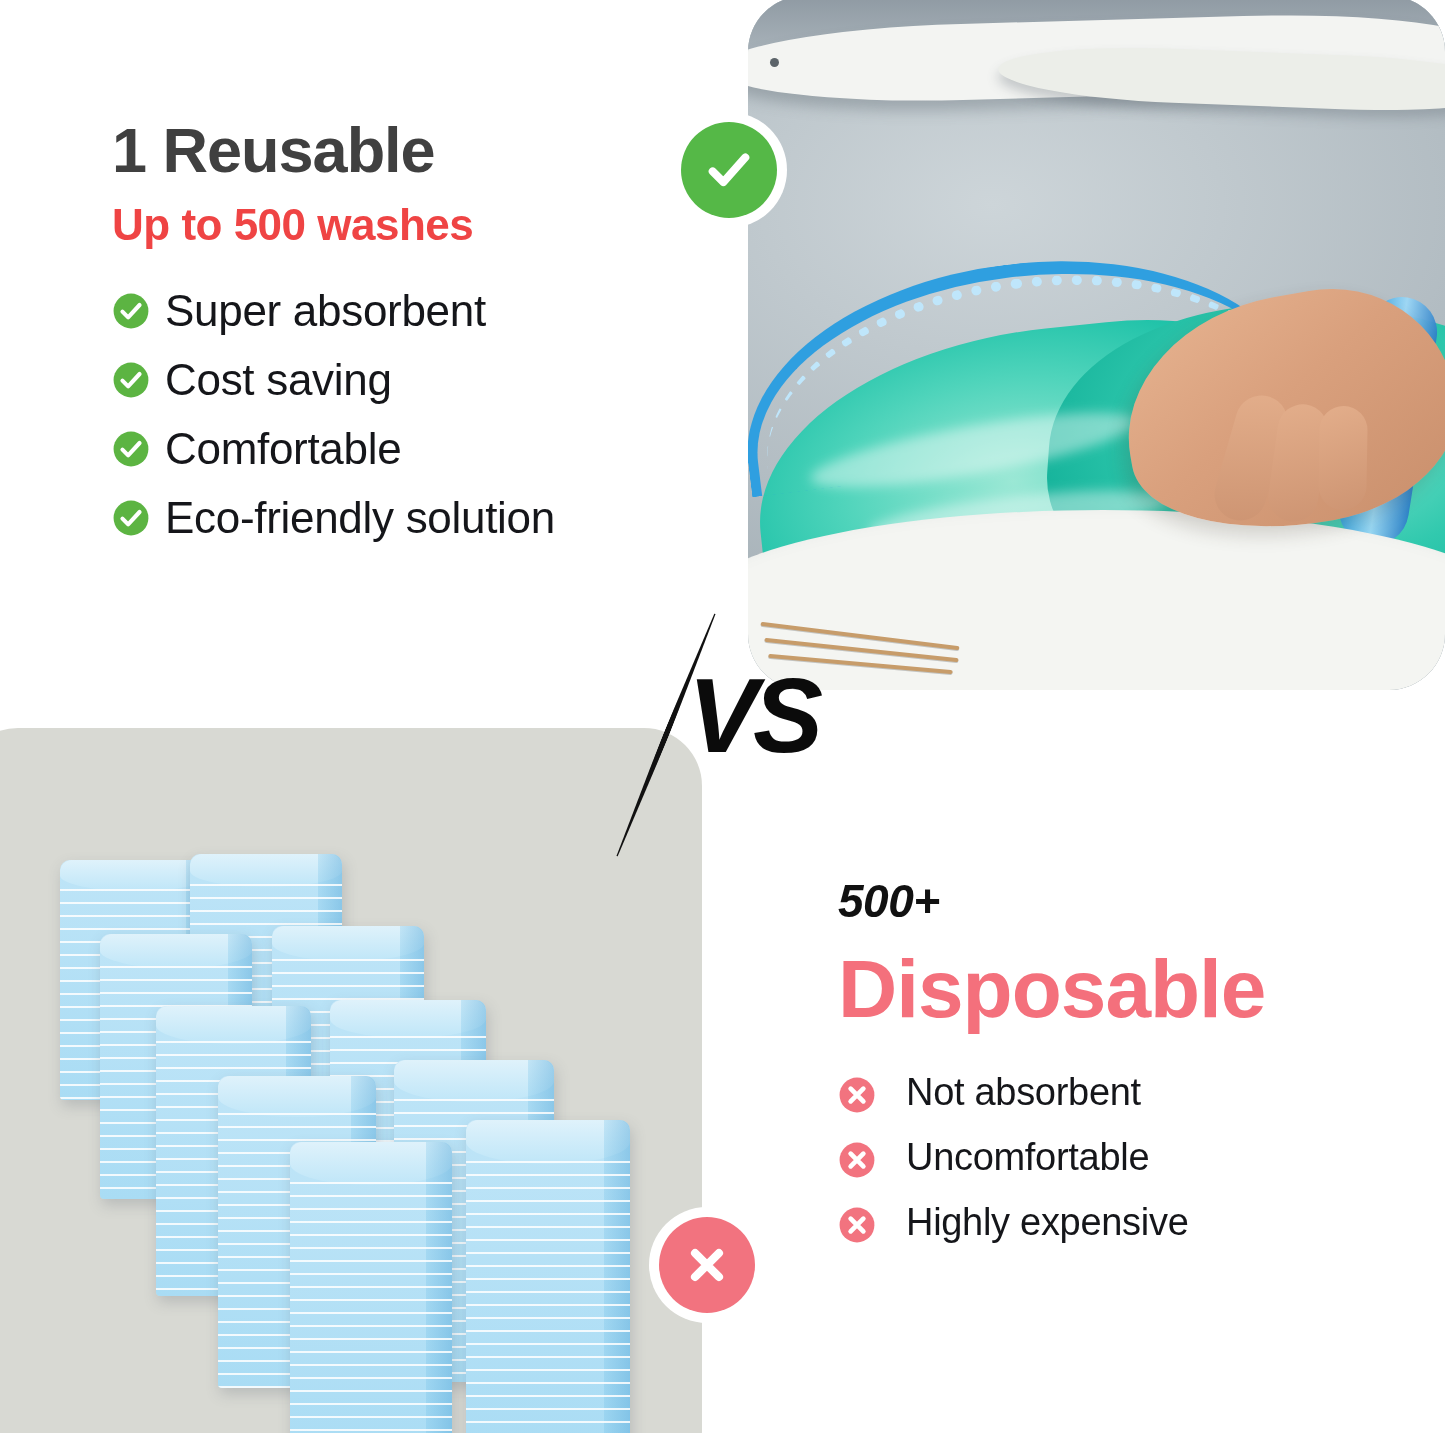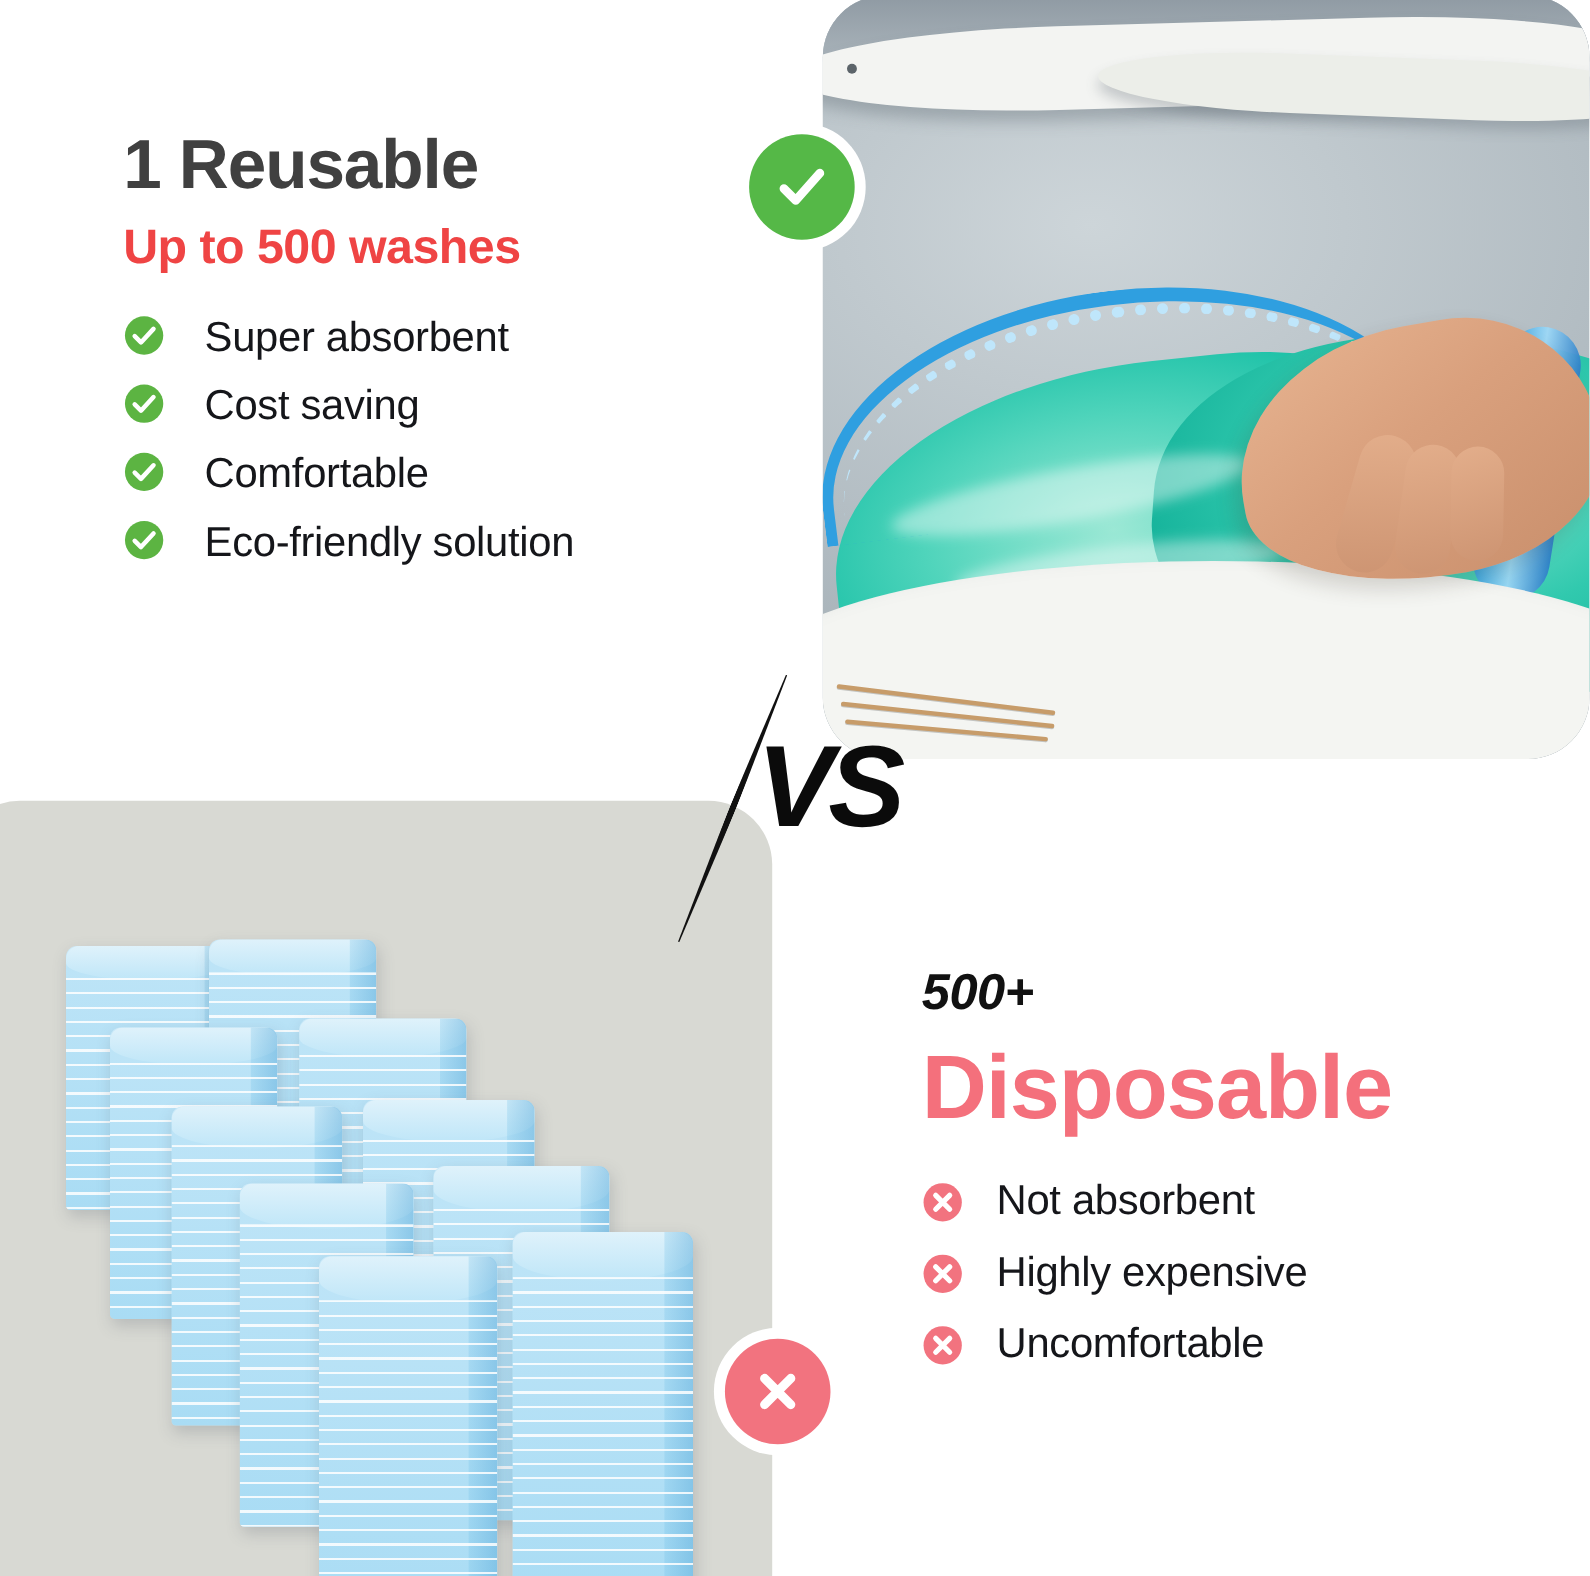--- a/index.html
+++ b/index.html
@@ -175,36 +175,36 @@
   #reusable-title{
     font-size:63px; font-weight:700; color:#404040; line-height:1.02;
     letter-spacing:-1px;
   }
   #reusable-sub{
     margin-top:18px; font-size:44px; font-weight:700; color:#ef4444;
     letter-spacing:-.5px;
   }
   #reusable-list{ margin-top:36px; list-style:none; }
   #reusable-list li{
-    display:flex; align-items:flex-start; gap:36px; margin-bottom:19px;
-    font-size:38px; color:#15161a; letter-spacing:-.3px;
+    display:flex; align-items:center; gap:15px; margin-bottom:19px;
+    font-size:44px; color:#15161a; letter-spacing:-.3px;
   }
 
   
   #disposable-block{ position:absolute; left:838px; top:874px; width:560px; }
   #disposable-count{
     font-size:46px; font-weight:700; color:#111111; letter-spacing:-.5px;font-style:italic;
   }
   #disposable-title{
     margin-top:18px; font-size:82px; font-weight:700; color:#f4707c;
     line-height:1.04; letter-spacing:-1px;
   }
   #disposable-list{ margin-top:40px; list-style:none; }
   #disposable-list li{
-    display:flex; align-items:center; gap:30px; margin-bottom:22px;
+    display:flex; align-items:flex-end; gap:30px; margin-bottom:22px;
     font-size:38px; color:#15161a; letter-spacing:-.3px;
   }
 
   .bullet-ico{ flex:0 0 auto; width:38px; height:38px; display:block; }
 </style>
 </head>
 <body>
 
 <div id="wash-photo">
   <div class="drum-wall"></div>
@@ -334,23 +334,23 @@
         <circle cx="12" cy="12" r="11" fill="#f2737f"></circle>
         <path d="M8 8 L16 16 M16 8 L8 16" fill="none" stroke="#ffffff" stroke-width="3" stroke-linecap="round"></path>
       </svg>
       <span>Not absorbent</span>
     </li>
     <li>
       <svg class="bullet-ico" viewBox="0 0 24 24">
         <circle cx="12" cy="12" r="11" fill="#f2737f"></circle>
         <path d="M8 8 L16 16 M16 8 L8 16" fill="none" stroke="#ffffff" stroke-width="3" stroke-linecap="round"></path>
       </svg>
-      <span>Highly expensive</span>
+      <span>Uncomfortable</span>
     </li>
     <li>
       <svg class="bullet-ico" viewBox="0 0 24 24">
         <circle cx="12" cy="12" r="11" fill="#f2737f"></circle>
         <path d="M8 8 L16 16 M16 8 L8 16" fill="none" stroke="#ffffff" stroke-width="3" stroke-linecap="round"></path>
       </svg>
-      <span>Uncomfortable</span>
+      <span>Highly expensive</span>
     </li>
   </ul>
 </div>
 
 </body></html>

